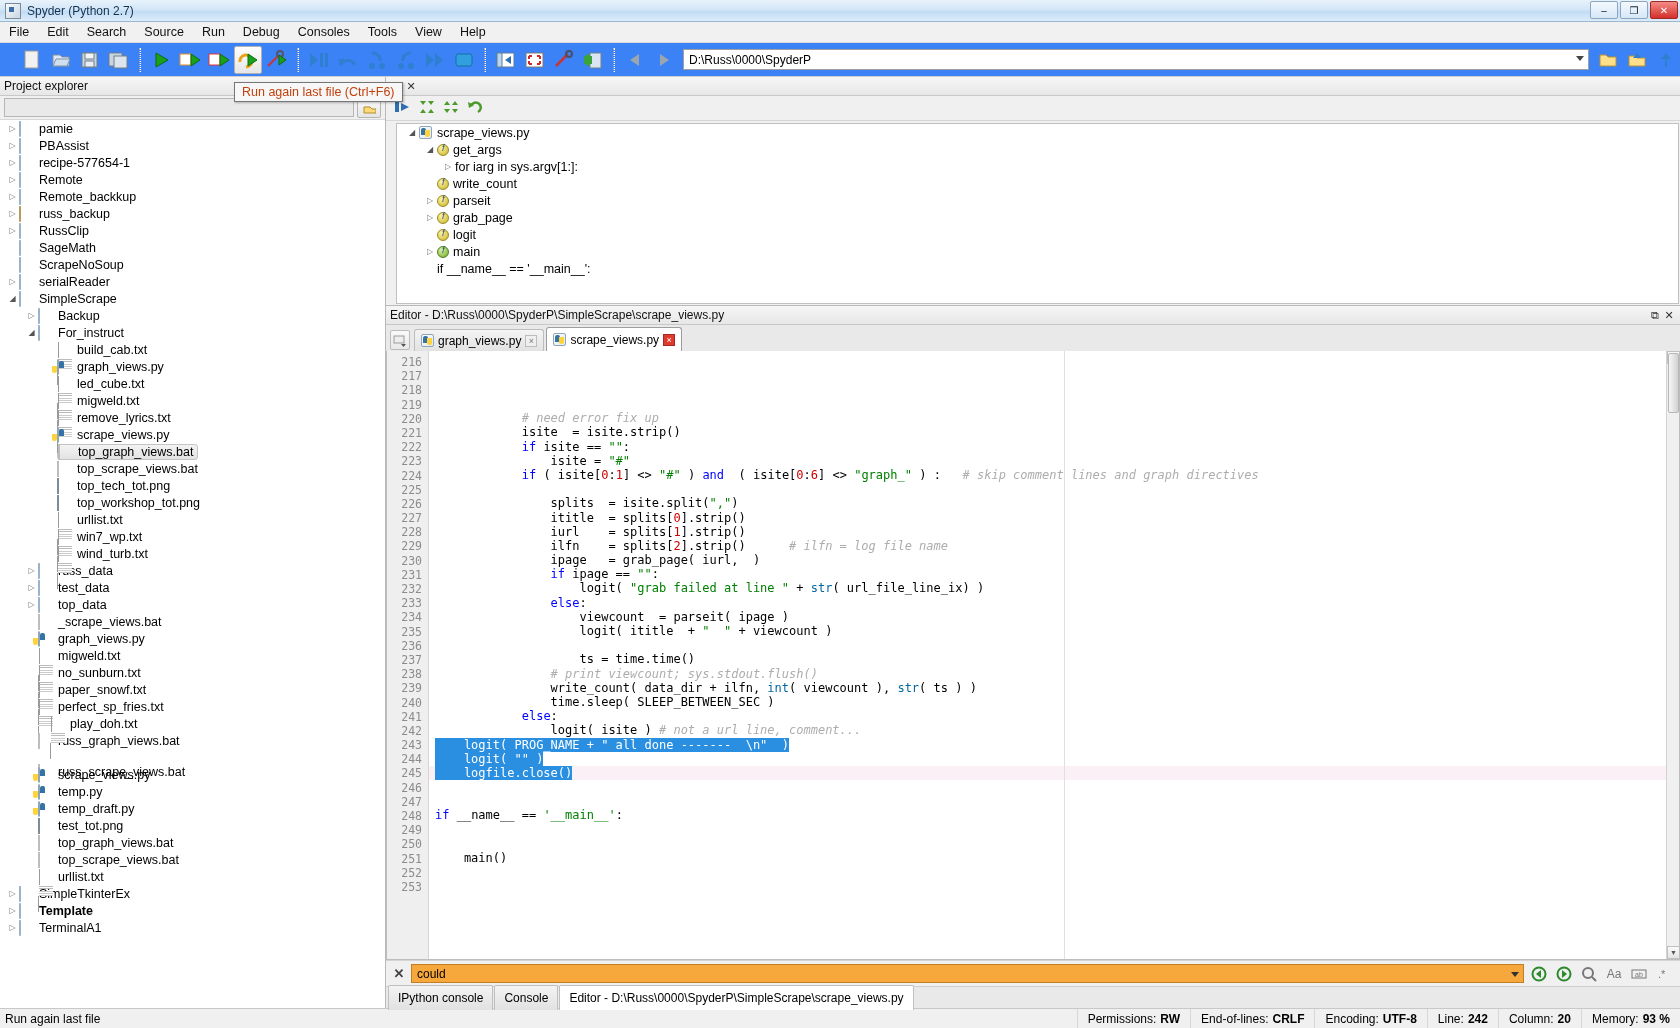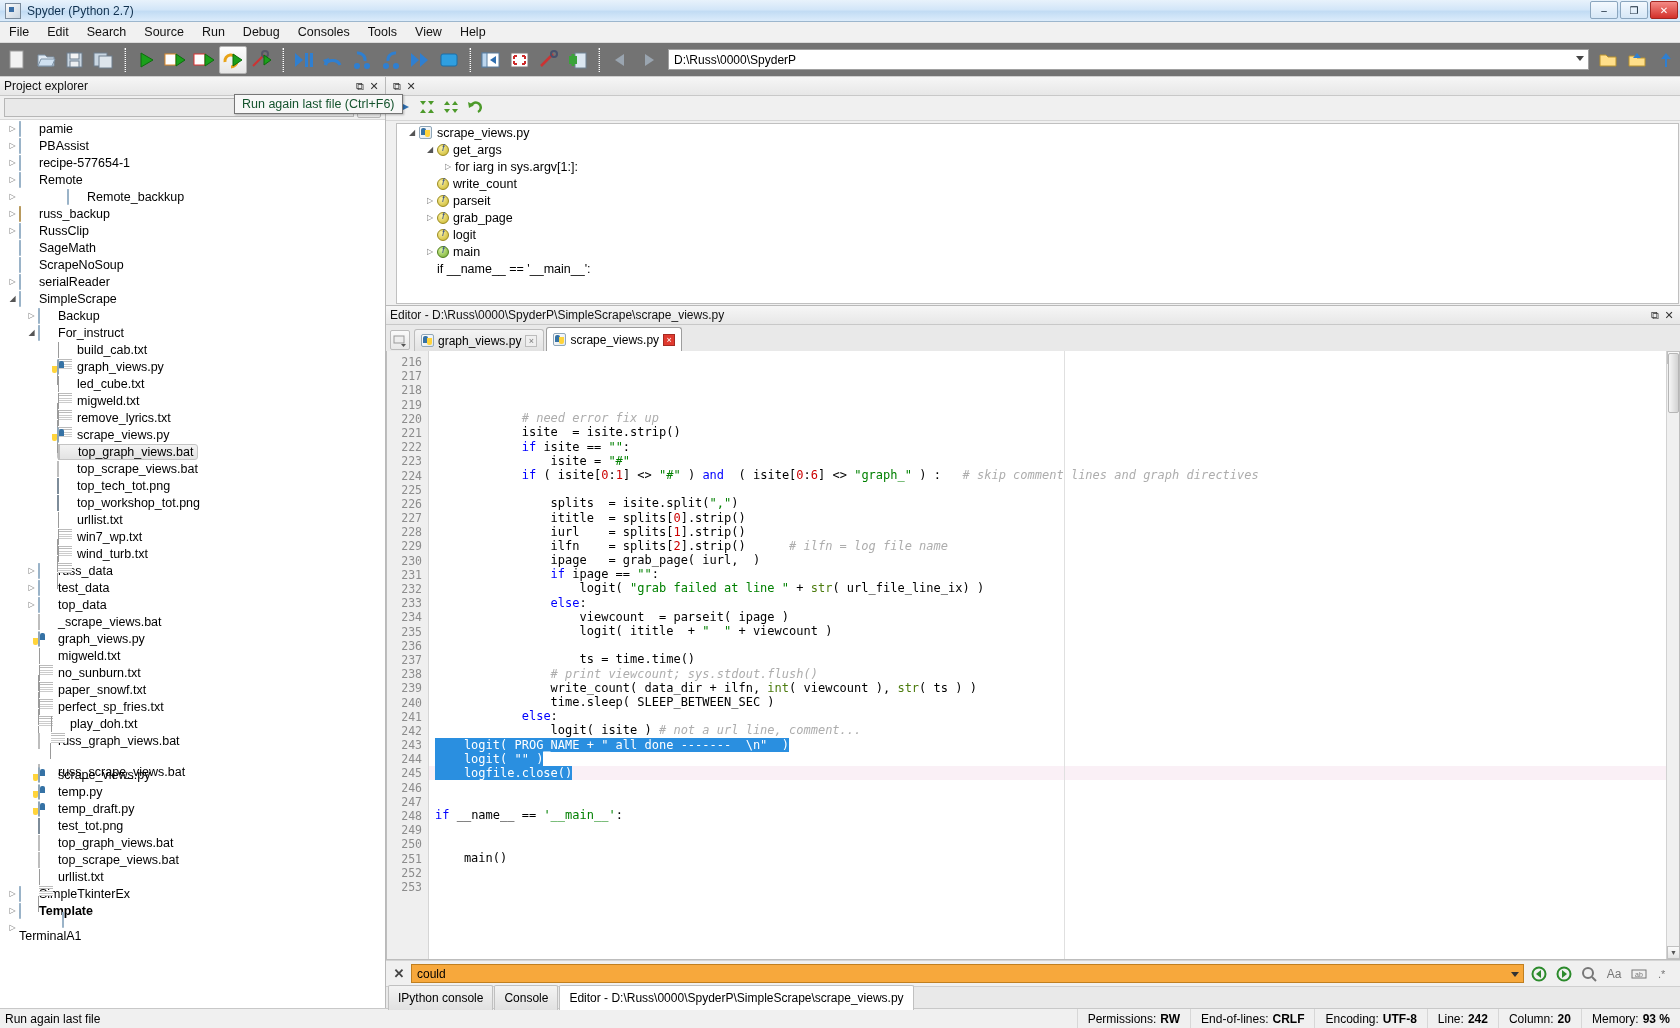--- a/index.html
+++ b/index.html
@@ -38,22 +38,22 @@
 
   
   #menubar {
     height:21px; background:#f1f1f1; border-bottom:1px solid #dadada;
     display:flex; align-items:center; padding-left:0;
   }
   #menubar .mi { padding:2px 9px; font-size:12.5px; color:#111; }
 
   
   #toolbar {
-    height:34px; background:#737373; border-bottom:1px solid #cfcfcf;
-    display:flex; align-items:center; padding-left:3px; gap:1px;
+    height:34px; background:#3b82f6; border-bottom:1px solid #cfcfcf;
+    display:flex; align-items:center; padding-left:18px; gap:1px;
   }
   .tb-sep { width:2px; height:24px; margin:0 5px;
     border-left:1px dotted #aaa; border-right:1px dotted #fff; }
   .tbtn { width:28px; height:28px; display:flex; align-items:center; justify-content:center;
           border:1px solid transparent; border-radius:2px; }
   .tbtn.pressed { border:1px solid #b3b3b3; background:linear-gradient(to bottom,#fdfdfd,#e6e6e6); }
   .tbtn svg { display:block; }
   #pathbox {
     flex:1; height:21px; margin-left:4px; margin-right:4px;
     background:#fff; border:1px solid #a0a0a0; display:flex; align-items:center;
@@ -77,23 +77,23 @@
      font-size:11px;color:#333; }
 
   
   #projsearchrow { height:24px; background:#f0f0f0; display:flex; align-items:center;
      padding:2px 4px; gap:3px; border-bottom:1px solid #d8d8d8; position:relative;}
   #projsearch { flex:1; height:19px; background:#e9e9e9; border:1px solid #b6b6b6; }
   .psbtn { width:24px;height:20px; border:1px solid #b6b6b6; border-radius:2px;
      background:linear-gradient(to bottom,#fcfcfc,#e4e4e4); display:flex;align-items:center;justify-content:center;}
 
   #tooltip {
-    position:absolute; left:234px; top:94px; z-index:50;
+    position:absolute; left:234px; top:82px; z-index:50;
     background:#f7f7f7; border:1px solid #767676; padding:2px 7px;
-    font-size:12.5px; color:#14532d; box-shadow:1px 1px 2px rgba(0,0,0,.25);
+    font-size:12.5px; color:#c2410c; box-shadow:1px 1px 2px rgba(0,0,0,.25);
   }
 
   #projtree { flex:1; overflow:hidden; background:#fff; position:relative; }
   .trow { height:17px; display:flex; align-items:center; font-size:12.5px; white-space:nowrap; }
   .trow .arrow { width:13px; text-align:center; color:#7a7a7a; font-size:8px; }
   .trow .arrow.closed:before { content:"\25B7"; }
   .trow .arrow.open:before   { content:"\25E2"; color:#555; }
   .trow .ico { width:16px; height:14px; margin-right:4px; flex:0 0 16px; position:relative; }
   .trow .lbl { color:#000; }
   .trow.selected .lbl { }
@@ -155,21 +155,21 @@
      border:1px solid #bdbdbd; border-top:none; }
   #gutter { width:42px; background:#efefef; border-right:1px solid #d5d5d5;
      font-family:"DejaVu Sans Mono", monospace; font-size:11.5px; color:#8c8c8c;
      text-align:right; padding-top:4px; }
   #gutter div { height:14.2px; line-height:14.2px; padding-right:6px; }
   #codelines { flex:1; font-family:"DejaVu Sans Mono", monospace; font-size:12px;
      padding-top:4px; position:relative; white-space:pre; }
   #codelines .cl { height:14.2px; line-height:14.2px; padding-left:6px; }
   .edge-marker { position:absolute; top:0; bottom:0; left:635px; width:1px; background:#e0e0e0; }
   .kw   { color:#0000ff; }
-  .kw2  { color:#4d7c0f; }
+  .kw2  { color:#0369a1; }
   .str  { color:#008000; }
   .com  { color:#adadad; font-style:italic; }
   .num  { color:#cc0000; }
   .selhl{ background:#2a8fe0; color:#fff; }
   .curline { background:#faf0f6; }
 
   #vscroll { width:13px; background:#f0f0f0; border-left:1px solid #d2d2d2; position:relative; }
   #vscroll .thumb { position:absolute; left:1px; width:11px; top:2px; height:60px;
      background:linear-gradient(to right,#f6f6f6,#d2d2d2); border:1px solid #b6b6b6; border-radius:2px;}
   #vscroll .arrowup, #vscroll .arrowdn { position:absolute; left:0; width:13px; height:13px;
@@ -442,21 +442,21 @@
           <span style="display: inline-block; width: 6px;"></span>
           <span class="arrow closed"></span>
           <span style="display: flex; align-items: center;">
             <span class="ico"><span class="ic-folder"></span></span>
             <span class="lbl">Remote</span>
           </span>
         </div>
         <div class="trow">
           <span style="display: inline-block; width: 6px;"></span>
           <span class="arrow closed"></span>
-          <span style="display: flex; align-items: center; margin-left: 48px;">
+          <span style="display: flex; align-items: center;">
             <span class="ico"><span class="ic-folder"></span></span>
             <span class="lbl">Remote_backkup</span>
           </span>
         </div>
         <div class="trow">
           <span style="display: inline-block; width: 6px;"></span>
           <span class="arrow closed"></span>
           <span style="display: flex; align-items: center;">
             <span class="ico"><span class="ic-folder tan"></span></span>
             <span class="lbl">russ_backup</span>
@@ -786,21 +786,21 @@
           <span style="display: inline-block; width: 6px;"></span>
           <span class="arrow closed"></span>
           <span style="display: flex; align-items: center; font-weight: bold;">
             <span class="ico"><span class="ic-folder"></span></span>
             <span class="lbl">Template</span>
           </span>
         </div>
         <div class="trow">
           <span style="display: inline-block; width: 6px;"></span>
           <span class="arrow closed"></span>
-          <span style="display: flex; align-items: flex-end; flex-direction: column;">
+          <span style="display: flex; align-items: flex-end;">
             <span class="ico"><span class="ic-folder"></span></span>
             <span class="lbl">TerminalA1</span>
           </span>
         </div>
       </div>
   </div>
 
   <div id="rightpane">
 
     <div id="outline" style="flex:0 0 228px;">

